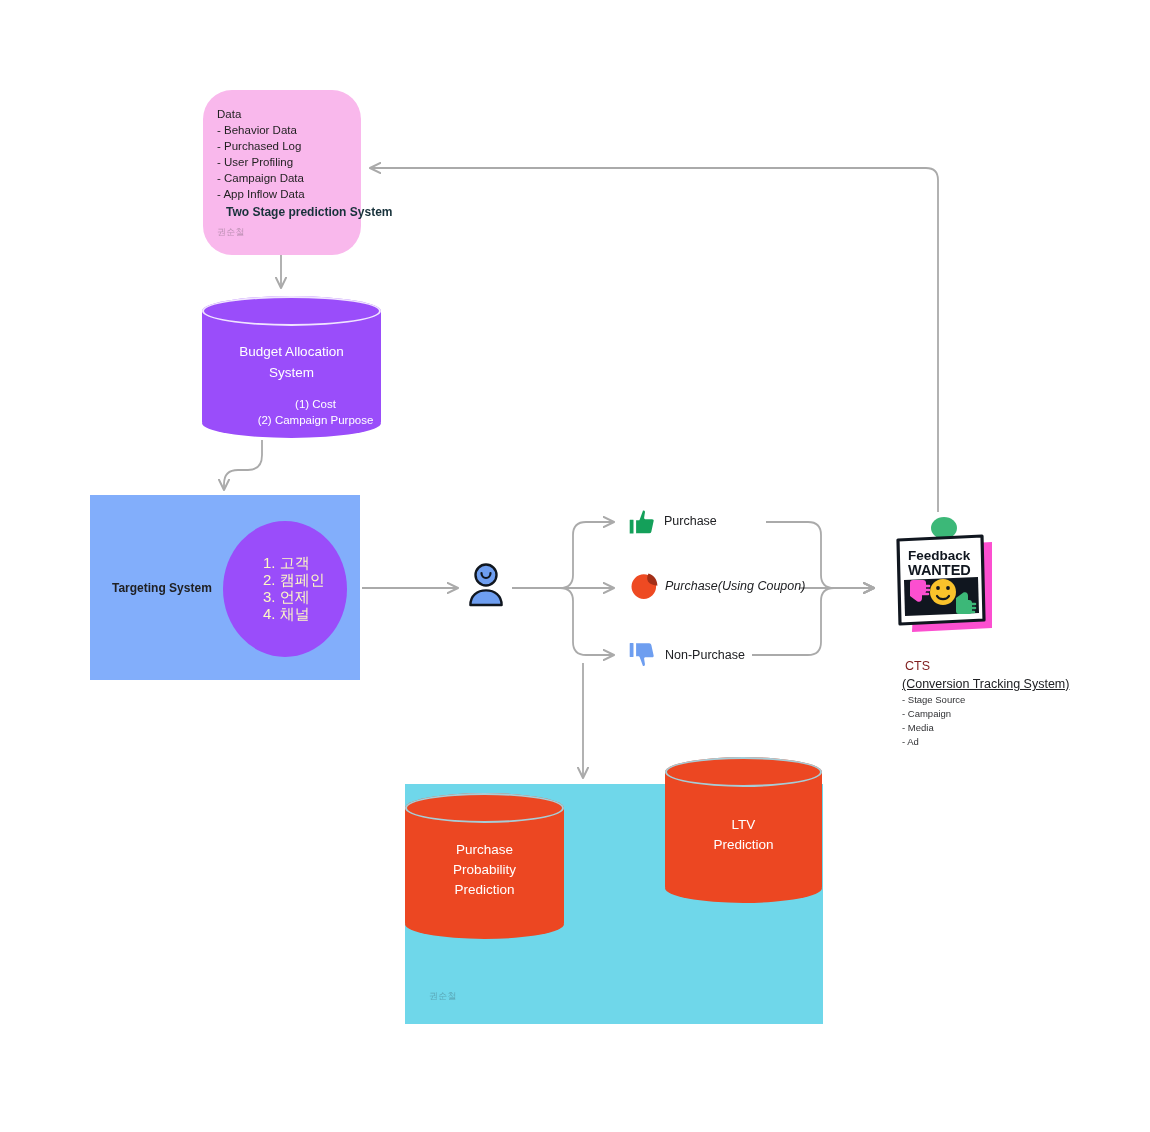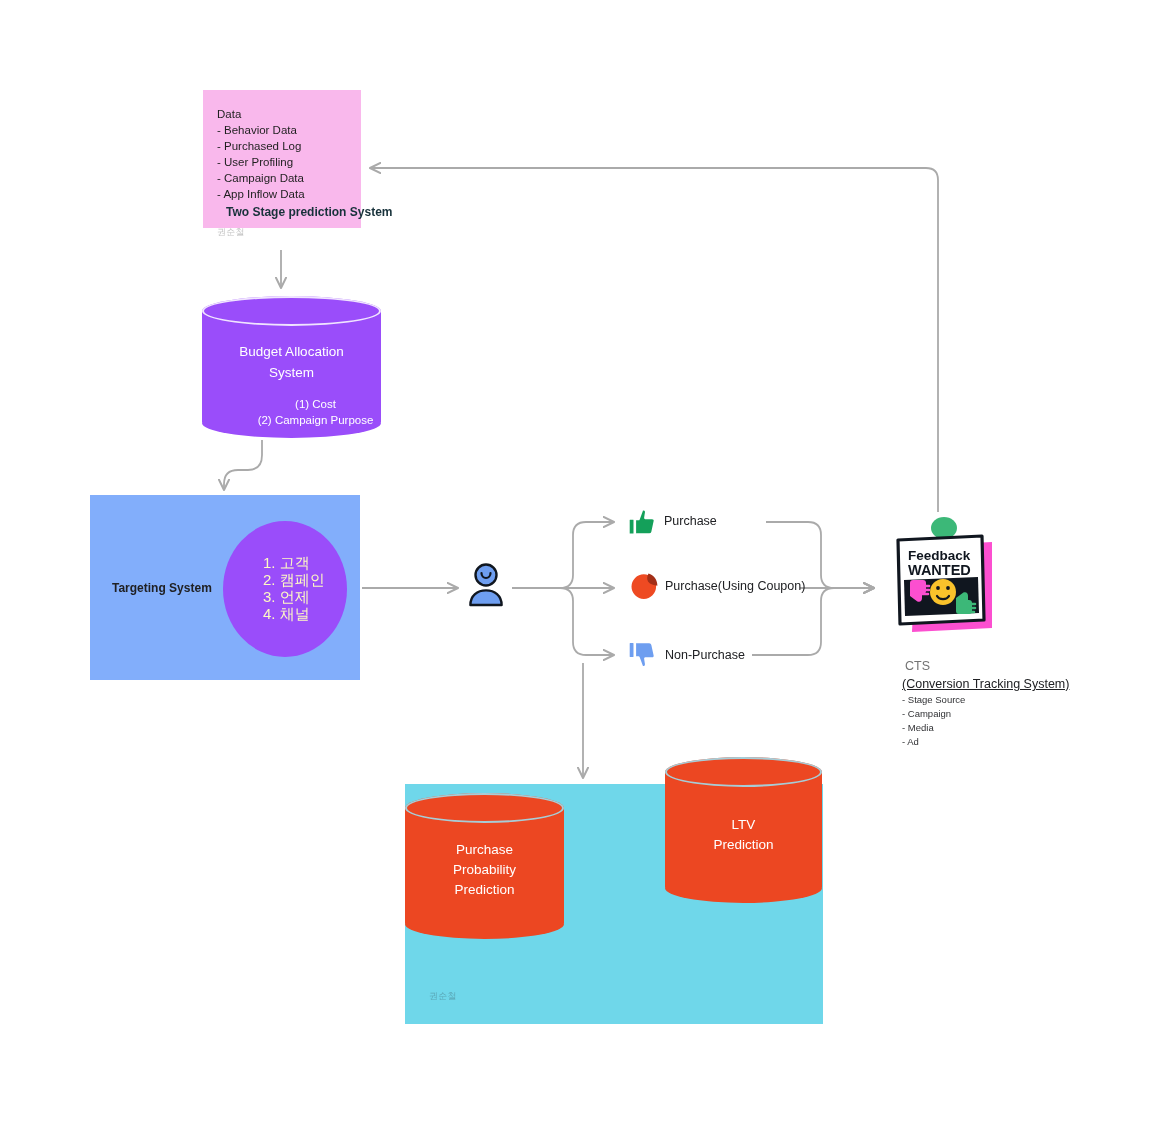--- a/index.html
+++ b/index.html
@@ -19,24 +19,25 @@
     position: absolute;
     left: 0; top: 0;
     width: 1150px;
     height: 1132px;
   }
   .abs { position: absolute; }
 
   
   #data-note {
     left: 203px; top: 90px;
-    width: 158px; height: 138px;
+    width: 158px; height: 165px;
     background: #f9b8ec;
     box-sizing: border-box;
     padding: 16px 0 0 14px;
+    border-radius: 29px;
   }
   #data-note .line {
     font-size: 11.5px;
     line-height: 16px;
     color: #1f1f1f;
     white-space: nowrap;
   }
   .watermark {
     position: absolute;
     font-size: 9px;
@@ -122,33 +123,33 @@
   
   #person-icon { left: 468px; top: 563px; width: 36px; height: 44px; }
 
   
   .branch-label {
     font-size: 12.5px;
     color: #202124;
     white-space: nowrap;
   }
   #label-purchase { left: 664px; top: 514px; }
-  #label-coupon   { left: 665px; top: 579px; }
+  #label-coupon   { left: 665px; top: 579px; font-style: italic; }
   #label-nonpurch { left: 665px; top: 648px; }
 
   .branch-icon { position: absolute; width: 34px; height: 34px; }
   #icon-thumbup   { left: 625px; top: 505px; }
   #icon-coupon    { left: 627px; top: 570px; }
   #icon-thumbdown { left: 625px; top: 638px; }
 
   
   #cts-poster { left: 888px; top: 512px; width: 116px; height: 125px; }
   #cts-text { left: 902px; top: 658px; }
   #cts-text .t1 {
-    font-size: 12.5px; color: #737373; line-height: 17px; padding-left: 3px;
+    font-size: 12.5px; color: #7f1d1d; line-height: 17px; padding-left: 3px;
   }
   #cts-text .t2 {
     font-size: 12.5px; color: #202124; line-height: 18px; text-decoration: underline;
   }
   #cts-text .li {
     font-size: 9.5px; color: #303134; line-height: 14px;
   }
 
   
   #twostage-box {

